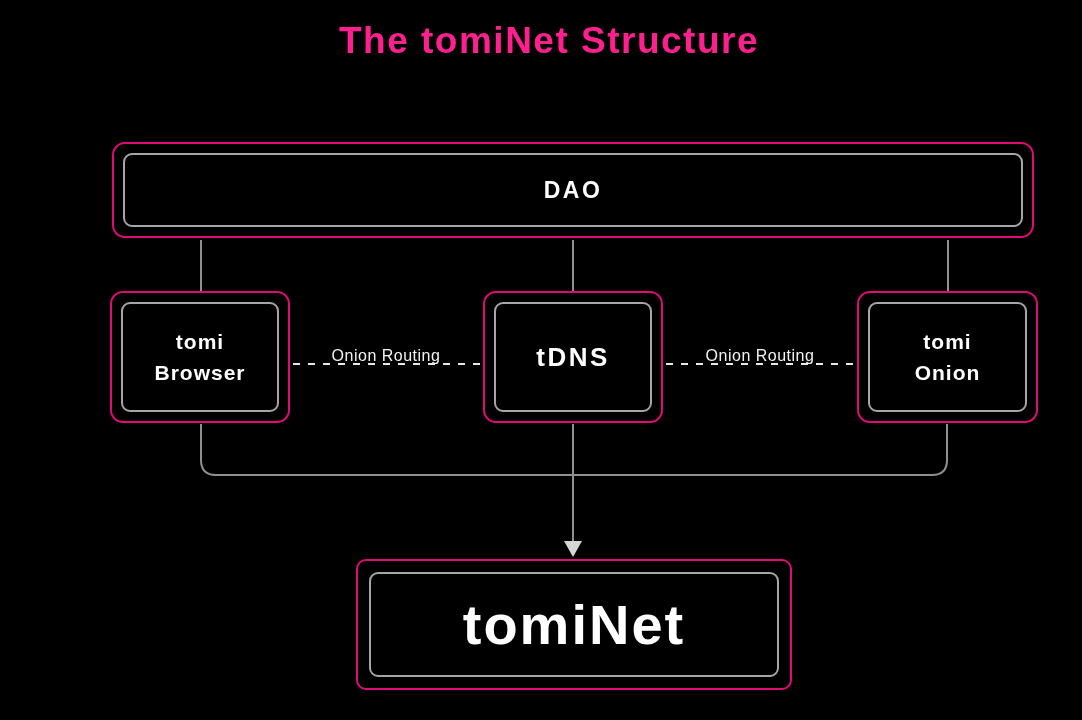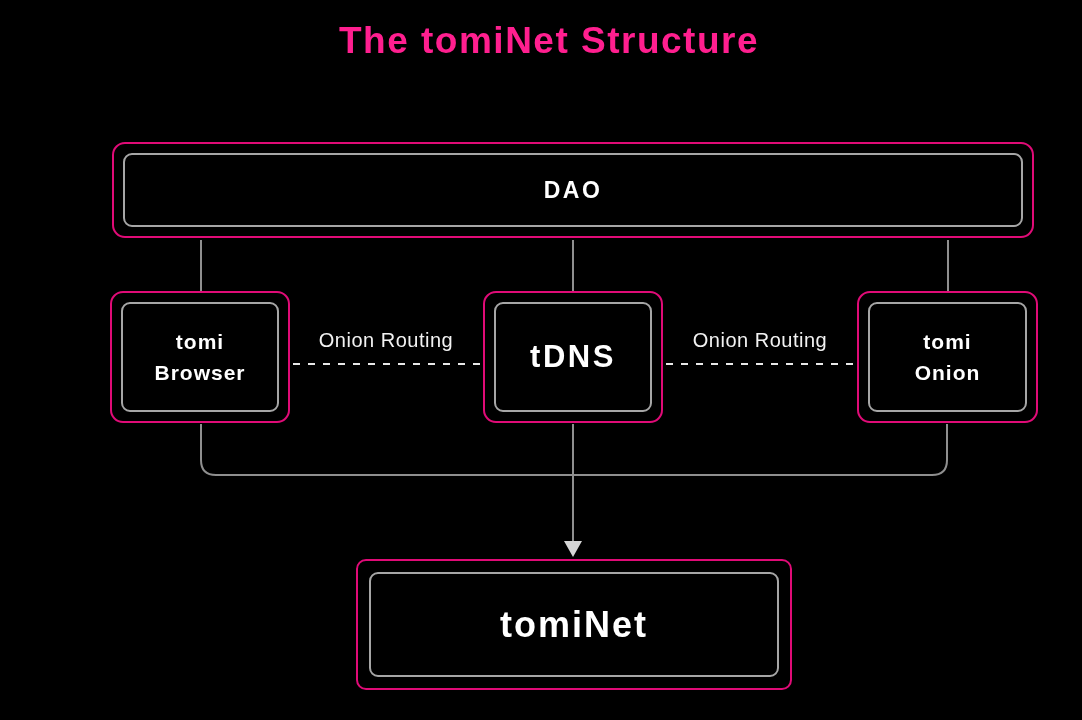--- a/index.html
+++ b/index.html
@@ -59,30 +59,30 @@
     color: var(--text_white);
     font-weight: bold;
     text-align: center;
   }
   #node-dao { left: 112px; top: 142px; width: 922px; height: 96px; }
   #node-dao .node-inner { font-size: 23px; letter-spacing: 2.5px; }
   #node-browser { left: 110px; top: 291px; width: 180px; height: 132px; }
   #node-tdns    { left: 483px; top: 291px; width: 180px; height: 132px; }
   #node-nodes   { left: 857px; top: 291px; width: 181px; height: 132px; }
   .mid .node-inner { font-size: 21px; letter-spacing: 1px; line-height: 1.5; }
-  #node-tdns .node-inner { font-size: 31px; letter-spacing: 2.5px; }
+  #node-tdns .node-inner { font-size: 26px; letter-spacing: 2.5px; }
   #node-tominet { left: 356px; top: 559px; width: 436px; height: 131px; border-radius: 10px; }
-  #node-tominet .node-inner { inset: 11px; font-size: 36px; letter-spacing: 2px; }
+  #node-tominet .node-inner { inset: 11px; font-size: 56px; letter-spacing: 2px; }
   .edge-label {
     position: absolute;
-    top: 329px;
+    top: 347px;
     width: 200px;
     text-align: center;
     color: var(--label_gray);
-    font-size: 20px;
+    font-size: 16px;
     letter-spacing: 0.5px;
     white-space: nowrap;
   }
   #onion-left  { left: 286px; }
   #onion-right { left: 660px; }
 </style>
 </head>
 <body>
 
 <div class="canvas">

